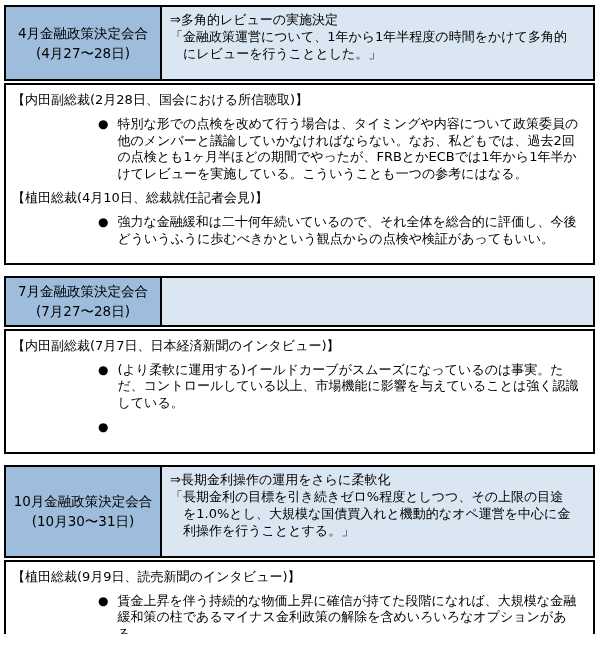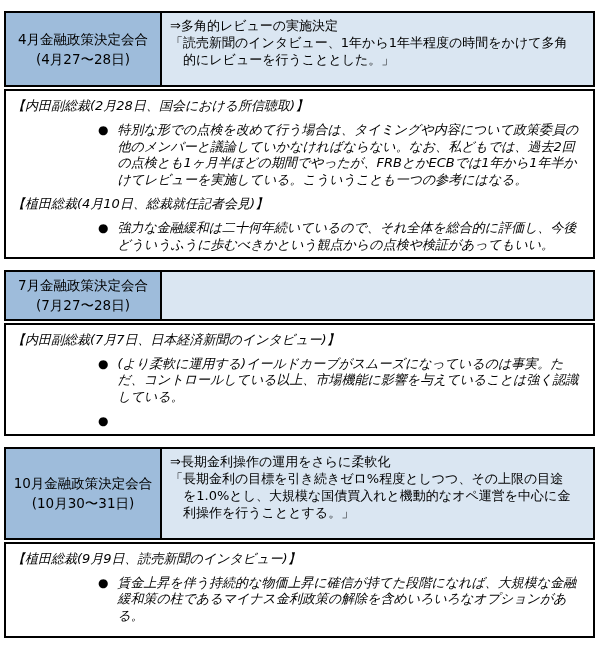--- a/index.html
+++ b/index.html
@@ -1,55 +1,55 @@
 <!DOCTYPE html>
 <html lang="ja"><head>
 <meta charset="utf-8">
 <style>
   html,body{margin:0;padding:0;background:#ffffff;}
   .page{
     width:600px;height:634px;box-sizing:border-box;
     padding:5px 5px 4px 4px;background:#ffffff;
-    font-family:"DejaVu Sans",sans-serif;color:#000000;overflow:hidden;margin-top:6px;
+    font-family:"DejaVu Sans",sans-serif;color:#000000;overflow:hidden;
   }
   section{border:2px solid #000000;box-sizing:border-box;}
   
   .meeting{display:flex;margin-bottom:2px;}
   .m-left{
     flex:0 0 150px;width:150px;background:#9EBCDB;border-right:2px solid #000000;
     display:flex;flex-direction:column;justify-content:center;align-items:center;
     text-align:center;padding:3px 2px;font-size:13.5px;line-height:1.5;
   }
   .m-right{
     flex:1;background:#DAE6F2;padding:4px 22px 17px 8px;
     font-size:13px;line-height:17px;
   }
   .m-detail{padding-left:13px;text-indent:-13px;}
   
-  .statements{background:#ffffff;padding:5px 8px 4px 6px;margin-bottom:11px;font-style:italic;}
+  .statements{background:#ffffff;padding:5px 8px 16px 6px;margin-bottom:11px;}
   .statements.tight{margin-bottom:2px;}
   .g-heading{font-size:13px;line-height:16px;margin:2px 0 8px;}
   .bullet{display:flex;padding-left:86px;margin-bottom:8px;font-size:13px;line-height:16.5px;}
   .b-mark{flex:0 0 auto;margin-right:9px;font-size:12px;line-height:16.5px;}
   .b-text{flex:1;padding-right:2px;}
   .last{margin-bottom:0;}
 </style>
 </head>
 <body>
 
 <div class="page">
 
   <section class="meeting">
     <div class="m-left">
       <div>4月金融政策決定会合</div>
       <div>(4月27〜28日)</div>
     </div>
     <div class="m-right">
       <div>⇒多角的レビューの実施決定</div>
-      <div class="m-detail">「読売新聞のインタビュー、1年から1年半程度の時間をかけて多角的にレビューを行うこととした。」</div>
+      <div class="m-detail">「金融政策運営について、1年から1年半程度の時間をかけて多角的にレビューを行うこととした。」</div>
     </div>
   </section>
 
   <section class="statements">
     <div class="group">
       <div class="g-heading">【内田副総裁(2月28日、国会における所信聴取)】</div>
       <div class="bullet">
         <span class="b-mark">●</span>
         <span class="b-text">特別な形での点検を改めて行う場合は、タイミングや内容について政策委員の他のメンバーと議論していかなければならない。なお、私どもでは、過去2回の点検とも1ヶ月半ほどの期間でやったが、FRBとかECBでは1年から1年半かけてレビューを実施している。こういうことも一つの参考にはなる。</span>
       </div>

